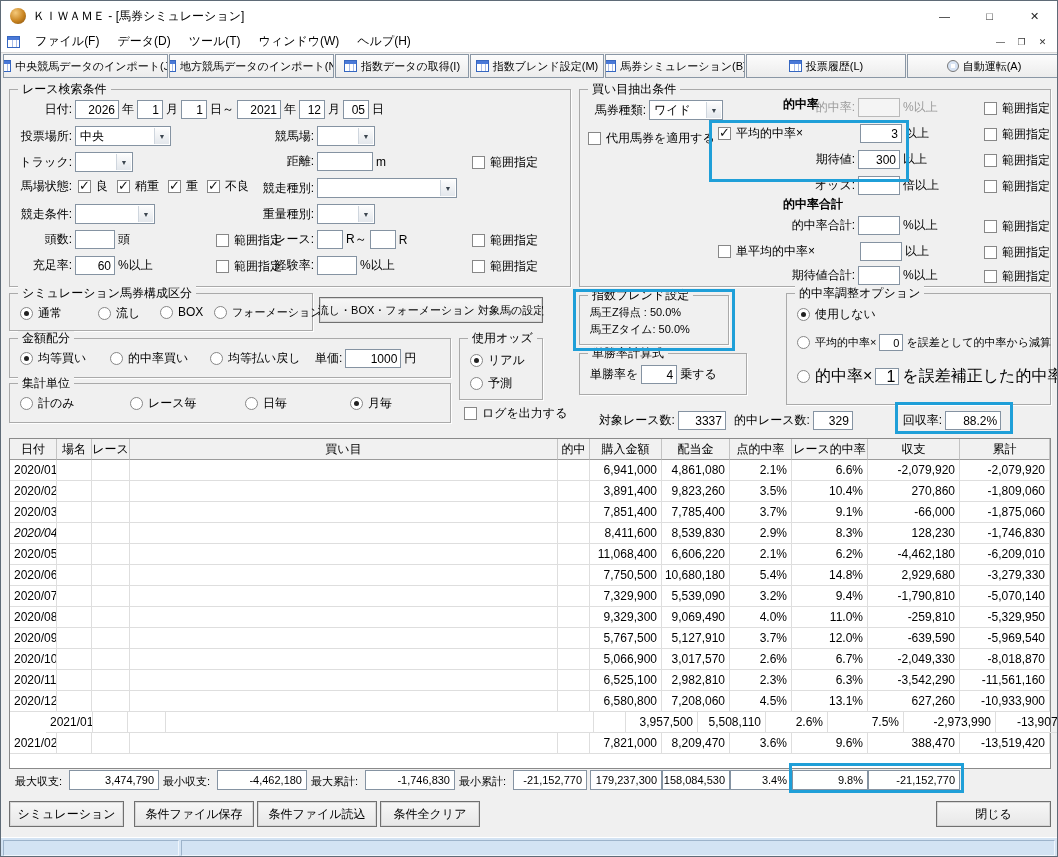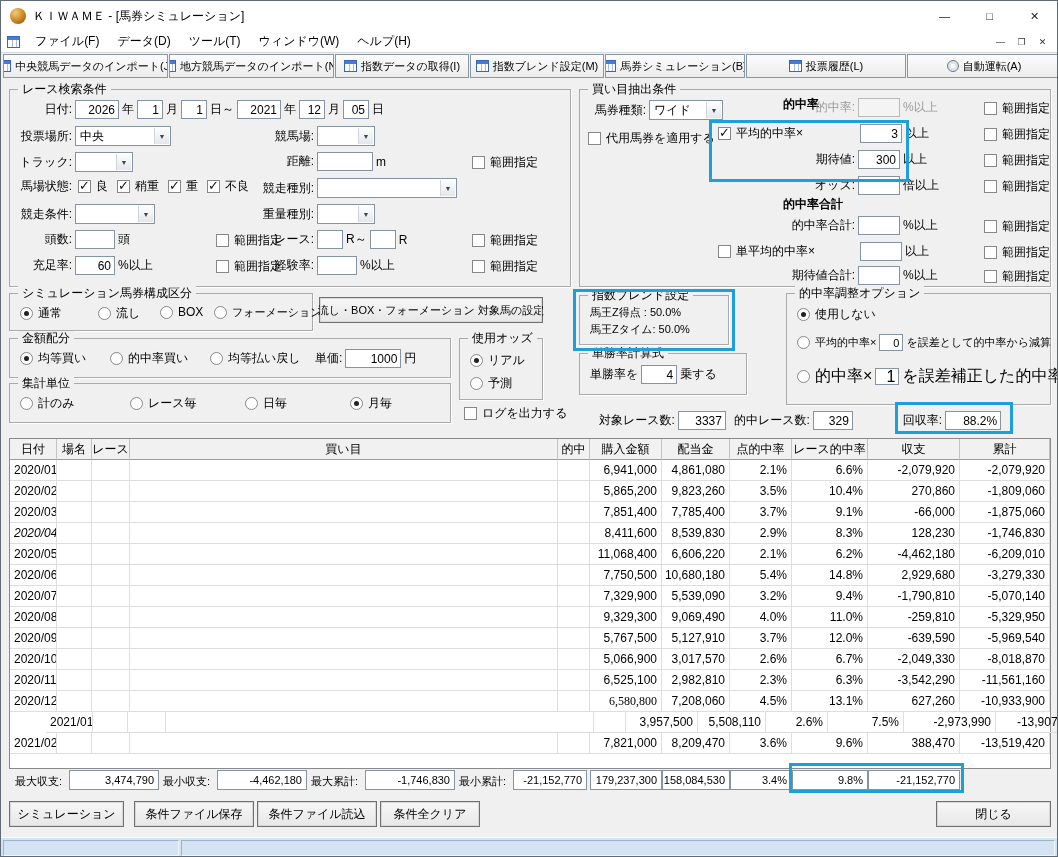--- a/index.html
+++ b/index.html
@@ -453,21 +453,21 @@
           <div class="td num" style="width: 76px;">6.6%</div>
           <div class="td num" style="width: 92px;">-2,079,920</div>
           <div class="td num" style="width: 90px;">-2,079,920</div>
         </div>
         <div class="trow">
           <div class="td" style="width: 47px;">2020/02</div>
           <div class="td" style="width: 35px;"></div>
           <div class="td" style="width: 38px;"></div>
           <div class="td" style="width: 428px;"></div>
           <div class="td" style="width: 32px;"></div>
-          <div class="td num" style="width: 72px;">5,865,200</div>
+          <div class="td num" style="width: 72px;">3,891,400</div>
           <div class="td num" style="width: 68px;">9,823,260</div>
           <div class="td num" style="width: 62px;">3.5%</div>
           <div class="td num" style="width: 76px;">10.4%</div>
           <div class="td num" style="width: 92px;">270,860</div>
           <div class="td num" style="width: 90px;">-1,809,060</div>
         </div>
         <div class="trow">
           <div class="td" style="width: 47px;">2020/03</div>
           <div class="td" style="width: 35px;"></div>
           <div class="td" style="width: 38px;"></div>
@@ -583,21 +583,21 @@
           <div class="td num" style="width: 76px;">6.3%</div>
           <div class="td num" style="width: 92px;">-3,542,290</div>
           <div class="td num" style="width: 90px;">-11,561,160</div>
         </div>
         <div class="trow">
           <div class="td" style="width: 47px;">2020/12</div>
           <div class="td" style="width: 35px;"></div>
           <div class="td" style="width: 38px;"></div>
           <div class="td" style="width: 428px;"></div>
           <div class="td" style="width: 32px;"></div>
-          <div class="td num" style="width: 72px; font-family: Liberation Serif, serif;">6,580,800</div>
+          <div class="td num" style="width: 72px;">6,580,800</div>
           <div class="td num" style="width: 68px;">7,208,060</div>
           <div class="td num" style="width: 62px;">4.5%</div>
           <div class="td num" style="width: 76px;">13.1%</div>
           <div class="td num" style="width: 92px;">627,260</div>
           <div class="td num" style="width: 90px;">-10,933,900</div>
         </div>
         <div class="trow">
           <div class="td" style="width: 47px; margin-left: 36px;">2021/01</div>
           <div class="td" style="width: 35px;"></div>
           <div class="td" style="width: 38px;"></div>

